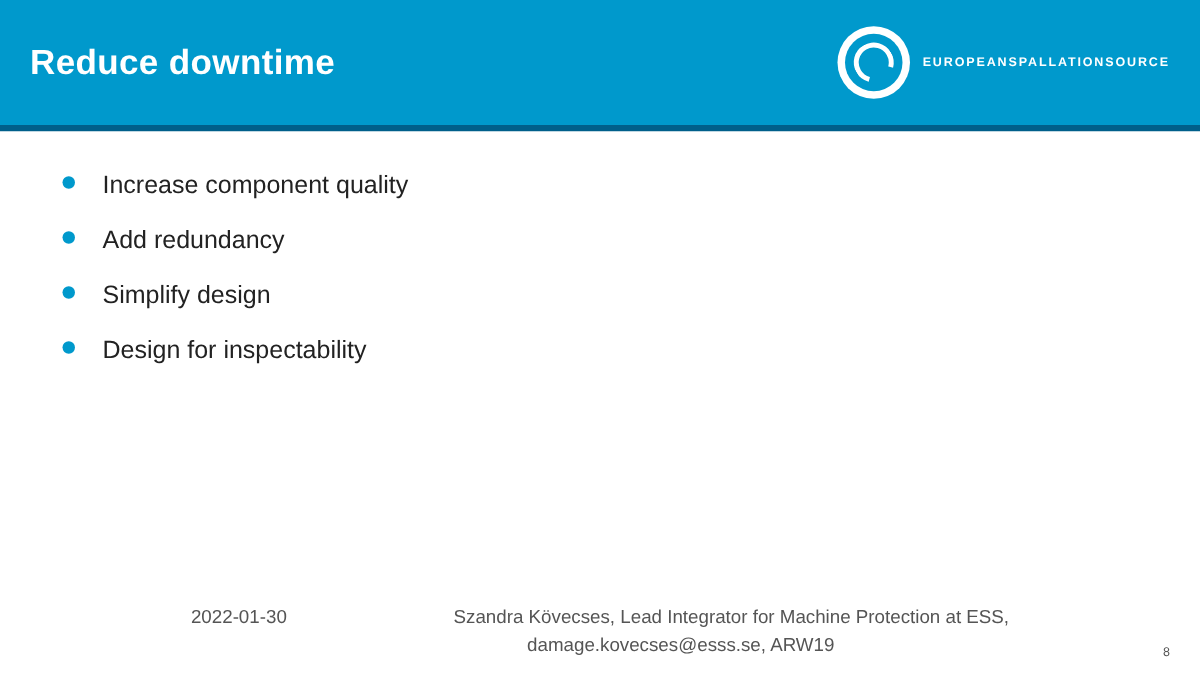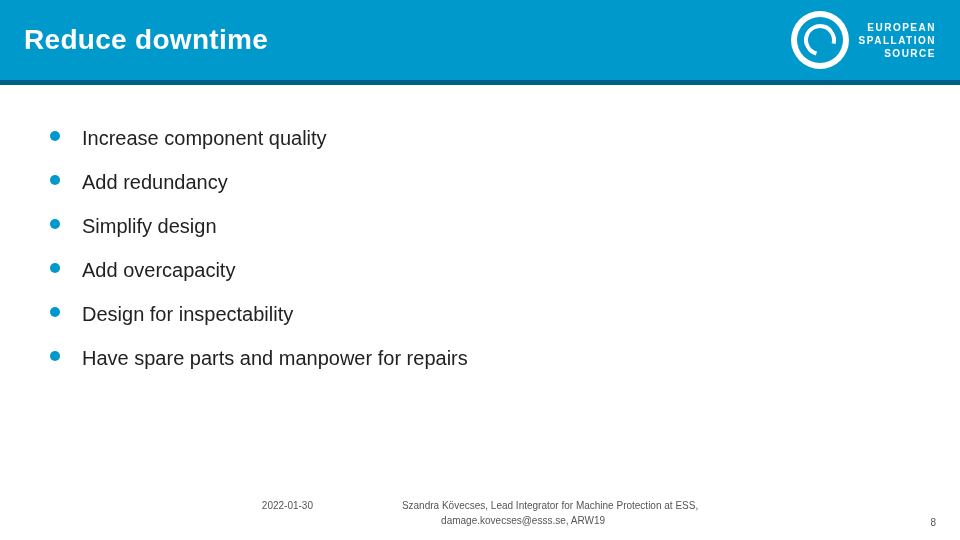--- a/index.html
+++ b/index.html
@@ -8,21 +8,21 @@
       width: 960px;
       height: 540px;
       font-family: 'Segoe UI', Arial, sans-serif;
       background: #ffffff;
       overflow: hidden;
     }
 
     .header {
       background: #0099cc;
       width: 100%;
-      height: 80px;
+      height: 100px;
       display: flex;
       align-items: center;
       justify-content: space-between;
       padding: 0 24px;
       position: relative;
     }
 
     .header-title {
       color: #ffffff;
       font-size: 28px;
@@ -62,21 +62,20 @@
       width: 32px;
       height: 32px;
       border-radius: 50%;
       border: 4px solid #ffffff;
       border-bottom-color: transparent;
       transform: rotate(-30deg);
     }
 
     .logo-text-block {
       display: flex;
-      flex-direction: column;
       justify-content: center;
       text-align: right;
     }
 
     .logo-text-line {
       color: #ffffff;
       font-size: 10px;
       font-weight: 700;
       letter-spacing: 1.5px;
       line-height: 1.3;
@@ -89,21 +88,20 @@
       background: #005f8a;
     }
 
     .content {
       padding: 30px 50px 20px 50px;
       flex: 1;
     }
 
     .bullet-list {
       list-style: none;
-      margin-top: 10px;
     }
 
     .bullet-list li {
       display: flex;
       align-items: flex-start;
       margin-bottom: 18px;
       font-size: 20px;
       color: #222222;
       line-height: 1.3;
     }
@@ -117,21 +115,21 @@
       margin-top: 6px;
       flex-shrink: 0;
     }
 
     .footer {
       position: absolute;
       bottom: 12px;
       left: 0;
       right: 0;
       text-align: center;
-      font-size: 10px;
+      font-size: 15px;
       color: #555555;
       line-height: 1.5;
     }
 
     .footer-right {
       position: absolute;
       bottom: 12px;
       right: 24px;
       font-size: 10px;
       color: #555555;
@@ -167,29 +165,21 @@
       <li>
         <div class="bullet-dot"></div>
         <span>Add redundancy</span>
       </li>
       <li>
         <div class="bullet-dot"></div>
         <span>Simplify design</span>
       </li>
       <li>
         <div class="bullet-dot"></div>
-        <span>Add overcapacity</span>
-      </li>
-      <li>
-        <div class="bullet-dot"></div>
         <span>Design for inspectability</span>
-      </li>
-      <li>
-        <div class="bullet-dot"></div>
-        <span>Have spare parts and manpower for repairs</span>
       </li>
     </ul>
 </div>
 
 <div class="footer">
   <span>2022-01-30</span>
   &nbsp;&nbsp;&nbsp;&nbsp;&nbsp;&nbsp;&nbsp;&nbsp;&nbsp;&nbsp;&nbsp;&nbsp;&nbsp;&nbsp;&nbsp;&nbsp;&nbsp;&nbsp;&nbsp;&nbsp;&nbsp;&nbsp;&nbsp;&nbsp;&nbsp;&nbsp;&nbsp;&nbsp;&nbsp;&nbsp;
   <span>Szandra Kövecses, Lead Integrator for Machine Protection at ESS,</span><br>
   &nbsp;&nbsp;&nbsp;&nbsp;&nbsp;&nbsp;&nbsp;&nbsp;&nbsp;&nbsp;&nbsp;&nbsp;&nbsp;&nbsp;&nbsp;&nbsp;&nbsp;&nbsp;&nbsp;&nbsp;&nbsp;&nbsp;&nbsp;&nbsp;&nbsp;&nbsp;&nbsp;&nbsp;&nbsp;&nbsp;
   <span>damage.kovecses@esss.se, ARW19</span>

